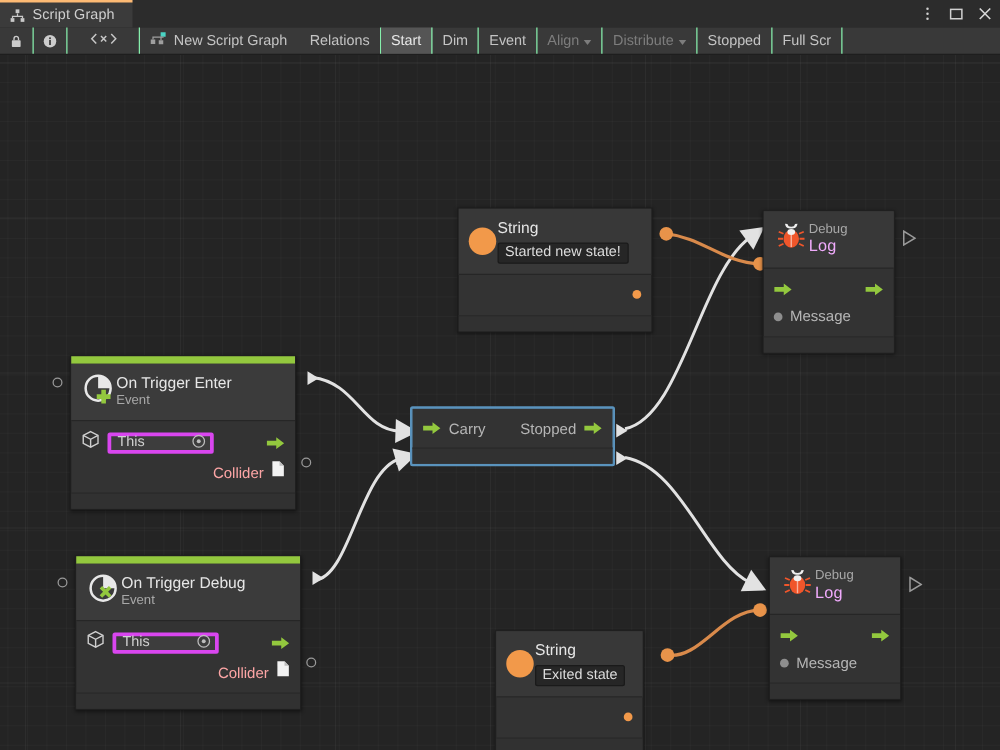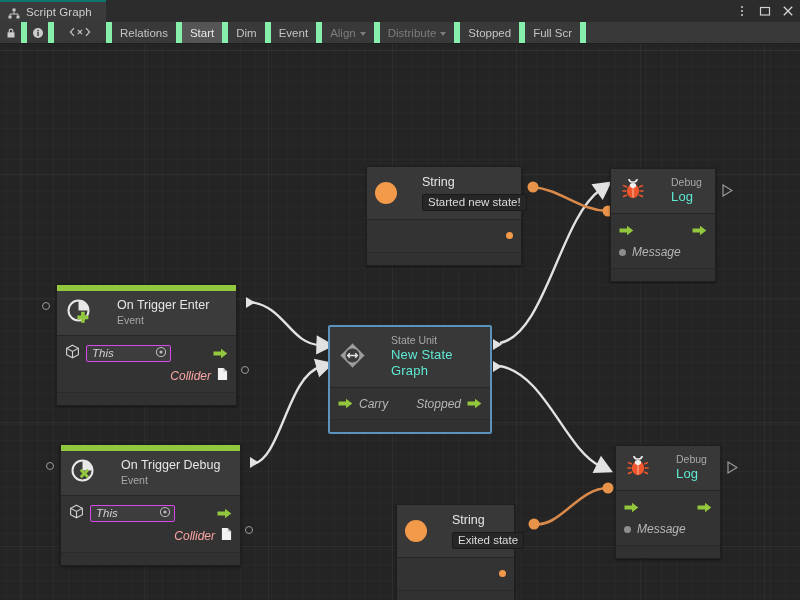--- a/index.html
+++ b/index.html
@@ -14,42 +14,42 @@
   
   .titlebar {
     position: absolute; left: 0; top: 0; width: 800px; height: 22px;
     background: #2c2c2c;
   }
   .tab {
     position: absolute; left: 0; top: 0; height: 22px;
     padding: 0 14px 0 8px;
     background: #3b3b3b;
     display: flex; align-items: center; gap: 6px;
-    border-top: 2px solid #0f766e;
+    border-top: 2px solid #fdba74;
   }
   .tab-label { font-size: 11.5px; color: #cfcfcf; letter-spacing: .1px; }
   .tab-icon { width: 12px; height: 12px; display: block; }
 
   .win-btns {
     position: absolute; right: 6px; top: 0; height: 22px;
     display: flex; align-items: center; gap: 11px;
   }
   .win-btn { width: 12px; height: 12px; display: flex; align-items: center; justify-content: center; }
 
   
   .toolbar {
     position: absolute; left: 0; top: 22px; width: 800px; height: 22px;
     background: #393939;
     display: flex; align-items: stretch;
     border-bottom: 1px solid #1e1e1e;
   }
   .tb-btn {
     display: flex; align-items: center; justify-content: center;
     padding: 0 8px;
-    border-right: 6px solid #86efac;
+    border-right: 1px solid #86efac;
     color: #c4c4c4; font-size: 11.5px;
     white-space: nowrap;
   }
   .tb-btn.icon { width: 27px; padding: 0; }
   .tb-btn.active { background: #555555; color: #e8e8e8; }
   .tb-btn.dim { color: #7d7d7d; }
 
   .graph-name {
     display: flex; align-items: center; gap: 6px;
     padding: 0 10px 0 8px;
@@ -99,54 +99,54 @@
   .node {
     position: absolute;
     background: #333333;
     border: 1px solid #1f1f1f;
     box-shadow: 0 1px 3px rgba(0,0,0,.45);
     border-radius: 1px;
   }
   .node.selected { border: 1px solid #5a93bd; box-shadow: 0 0 0 1px #5a93bd; }
   .accent-bar { height: 6px; background: #93c83e; }
   .node-head {
-    display: flex; align-items: center; gap: 25px;
+    display: flex; align-items: center; gap: 1px;
     padding: 7px 10px 7px 9px;
     background: #3b3b3b;
     border-bottom: 1px solid #262626;
   }
   .node-head.plain { background: #383838; }
   .head-txt { display: flex; flex-direction: column; justify-content: center; }
   .node-title { font-size: 12.5px; color: #e6e6e6; line-height: 1.25; }
   .node-sub  { font-size: 10.5px; color: #a8a8a8; line-height: 1.3; }
   .node-sub-top { font-size: 10.5px; color: #a8a8a8; line-height: 1.2; }
-  .node-title-lg { font-size: 13px; color: #5eead4; line-height: 1.3; letter-spacing: .2px; }
+  .node-title-lg { font-size: 13px; color: #f0abfc; line-height: 1.3; letter-spacing: .2px; }
 
   .node-body { padding: 5px 0 0 0; }
   .node-foot { height: 13px; border-top: 1px solid #2a2a2a; margin-top: 5px; background: #313131; }
 
   .row {
     display: flex; align-items: center; justify-content: space-between;
     padding: 2px 8px; min-height: 20px; gap: 8px;
   }
-  .row .left, .row .right { display: flex; align-items: center; gap: 6px; font-style: italic; }
+  .row .left, .row .right { display: flex; align-items: center; gap: 6px; }
   .port-label { font-size: 12px; color: #fca5a5; }
   .port-label.muted { font-size: 12px; color: #b6b6b6; }
 
   
   .flow-arrow { width: 15px; height: 11px; display: block; }
   
   .vdot { width: 7px; height: 7px; border-radius: 50%; background: #8e8e8e; display: block; }
   .vdot.orange { background: #f2994a; }
 
   
   .dropdown {
     display: flex; align-items: center; justify-content: space-between;
     width: 85px; height: 17px; padding: 0 3px 0 5px;
-    background: #3d3d3d; border: 1px solid #d946ef; border-radius: 2px;
+    background: #3d3d3d; border: 3px solid #d946ef; border-radius: 2px;
   }
   .dropdown span { font-size: 11.5px; color: #d2d2d2; }
 
   
   .strfield {
     display: inline-flex; align-items: center;
     height: 17px; padding: 0 5px;
     background: #262626; border: 1px solid #1a1a1a; border-radius: 2px;
     font-size: 11.5px; color: #dcdcdc; white-space: nowrap;
   }
@@ -215,20 +215,31 @@
 
   <div class="tb-btn" style="width:58px">
     <span>
       <svg viewBox="0 0 26 12" width="26" height="12">
         <path d="M7 2.2 3.4 6 7 9.8 M19 2.2 22.6 6 19 9.8" stroke="#c6c6c6" stroke-width="1.2" fill="none"></path>
         <path d="M10.8 3.8 15 8.2 M15 3.8 10.8 8.2" stroke="#c6c6c6" stroke-width="1.2"></path>
       </svg>
     </span>
   </div>
 
+  <div class="graph-name">
+    <span>
+      <svg viewBox="0 0 13 12" width="13" height="12">
+        <rect x="8.5" y="0.8" width="4" height="3.6" fill="#4ad4c4"></rect>
+        <rect x="0.6" y="6.6" width="3.6" height="3.6" fill="#9f9f9f"></rect>
+        <rect x="7" y="7.2" width="3.6" height="3.2" fill="#9f9f9f"></rect>
+        <path d="M2.4 6.6V4.6h8v-.2M8.8 7.2V4.6" stroke="#9f9f9f" stroke-width="1" fill="none"></path>
+      </svg>
+    </span>
+    <span>New Script Graph</span>
+  </div>
 
 
   <div class="tb-btn">Relations</div>
   <div class="tb-btn active">Start</div>
   <div class="tb-btn">Dim</div>
   <div class="tb-btn">Event</div>
   <div class="tb-btn dim">
     <span>Align</span>
     <i class="caret"></i>
   </div>
@@ -394,33 +405,20 @@
   <span class="ext" style="left:245px; top:252px;">
     <svg class="ext-tri" viewBox="0 0 11 13">
         <path d="M1,1 L10,6.5 L1,12 Z" fill="#e2e2e2"></path>
       </svg>
   </span>
   <span class="ext" style="left:241px; top:322px;">
     <span class="ext-circle" style="display:block"></span>
   </span>
 
   <div class="node selected" style="left:329px; top:282px; width:162px;">
-    <div class="node-head plain">
-      <span style="flex:0 0 auto">
-        <svg viewBox="0 0 28 28" width="27" height="27">
-          <path d="M14 1.5 26.5 14 14 26.5 1.5 14 Z" fill="#9d9d9d" stroke="#6d6d6d" stroke-width="1"></path>
-          <circle cx="14" cy="14" r="7.2" fill="#3b3b3b"></circle>
-          <path d="M9 14 h10 M11.2 11.6 9 14 11.2 16.4 M16.8 11.6 19 14 16.8 16.4" stroke="#e4e4e4" stroke-width="1.5" fill="none"></path>
-        </svg>
-      </span>
-      <span class="head-txt">
-        <span class="node-sub-top">State Unit</span>
-        <span class="node-title-lg">New  State  Graph</span>
-      </span>
-    </div>
     <div class="node-body">
       <div class="row" style="min-height:21px">
         <span class="left">
           <span>
             <svg class="flow-arrow" viewBox="0 0 15 11">
                 <path d="M0.5,3.6 H8 V0.8 L14.3,5.5 L8,10.2 V7.4 H0.5 Z" fill="#93c83e"></path>
               </svg>
           </span>
           <span class="port-label muted">Carry</span>
         </span>

